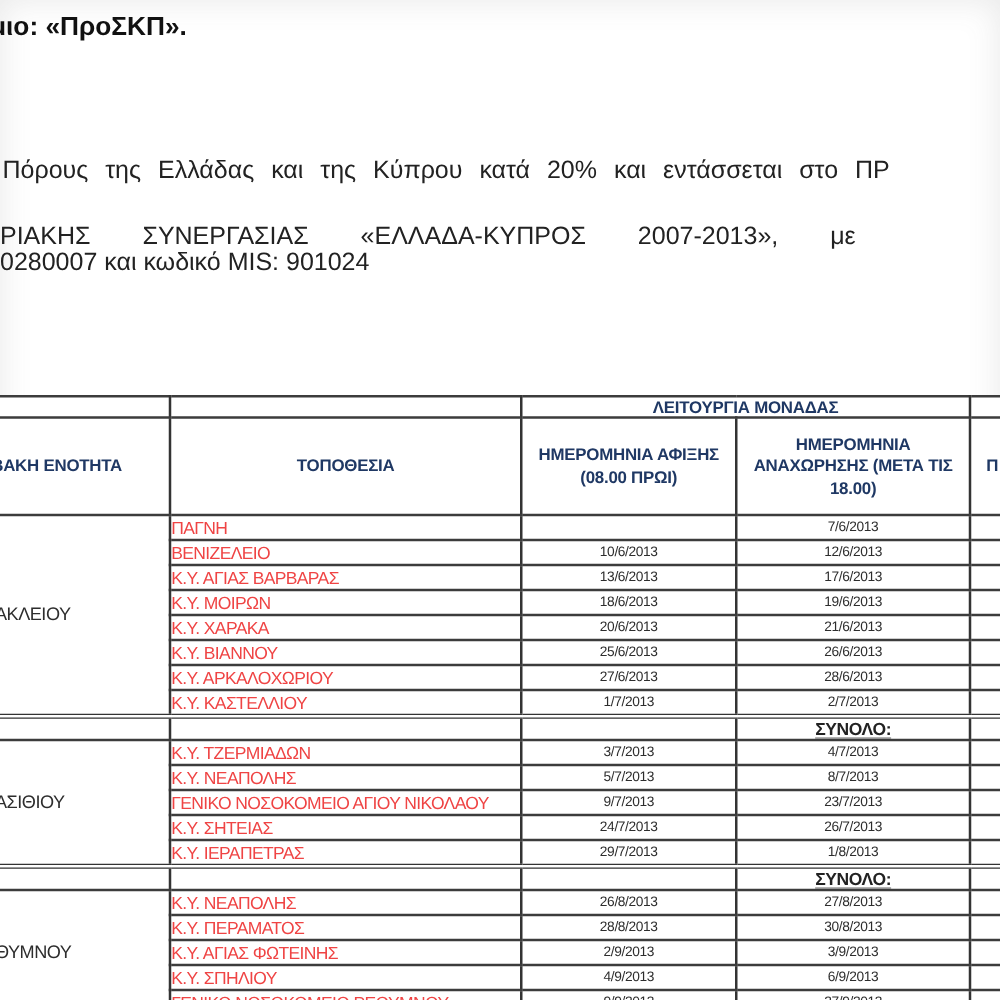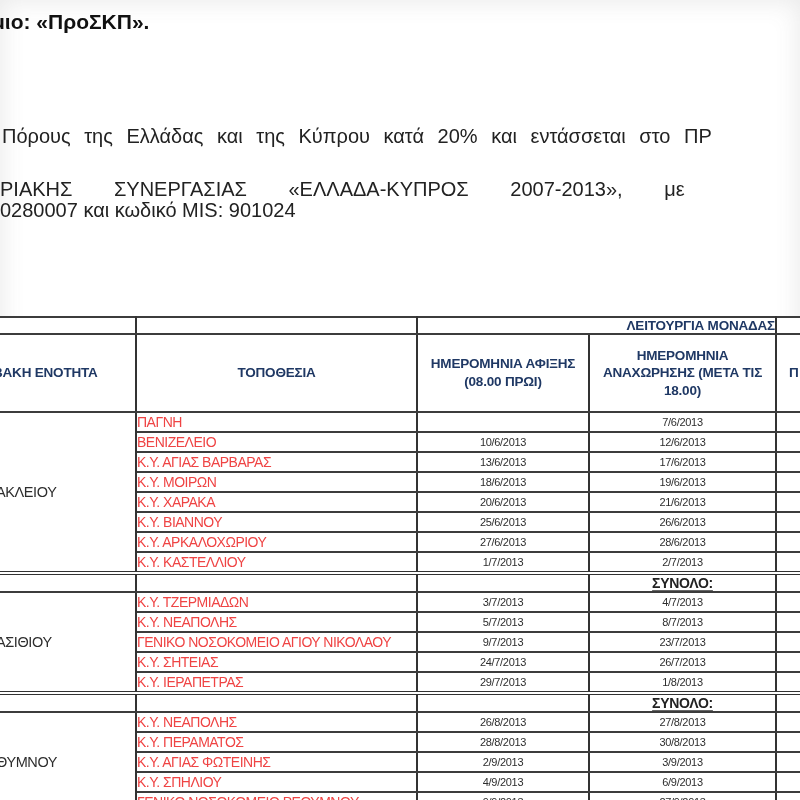--- a/index.html
+++ b/index.html
@@ -19,21 +19,21 @@
   table.mainTable{
     position:absolute;top:316px;left:-2px;width:922px;
     border-collapse:collapse;table-layout:fixed;background:#fff;
   }
   .mainTable td{
     border-left:2px solid #333;border-right:2px solid #333;
     border-top:2px solid #3c3c3c;border-bottom:2px solid #3c3c3c;
     padding:0;vertical-align:middle;overflow:hidden;
   }
   col.c1{width:137px}col.c2{width:281px}col.c3{width:172px}col.c4{width:187px}col.c5{width:145px}
-  tr.r-thin td{height:15px;text-align:right;}
+  tr.r-thin td{height:15px;}
   tr.r-head td{height:76px;}
   tr.r-data td{height:18px;}
   tr.r-synolo td{height:14px;border-top:4px double #333;}
   .navy{color:#1f3864;font-weight:bold;}
   .span-head{text-align:center;font-size:13.5px;letter-spacing:-.2px;}
   .hc{
     text-align:center;font-size:13.5px;line-height:1.3;letter-spacing:-.2px;
     color:#1f3864;font-weight:bold;
   }
   .hc.left-clip{text-align:left;}

